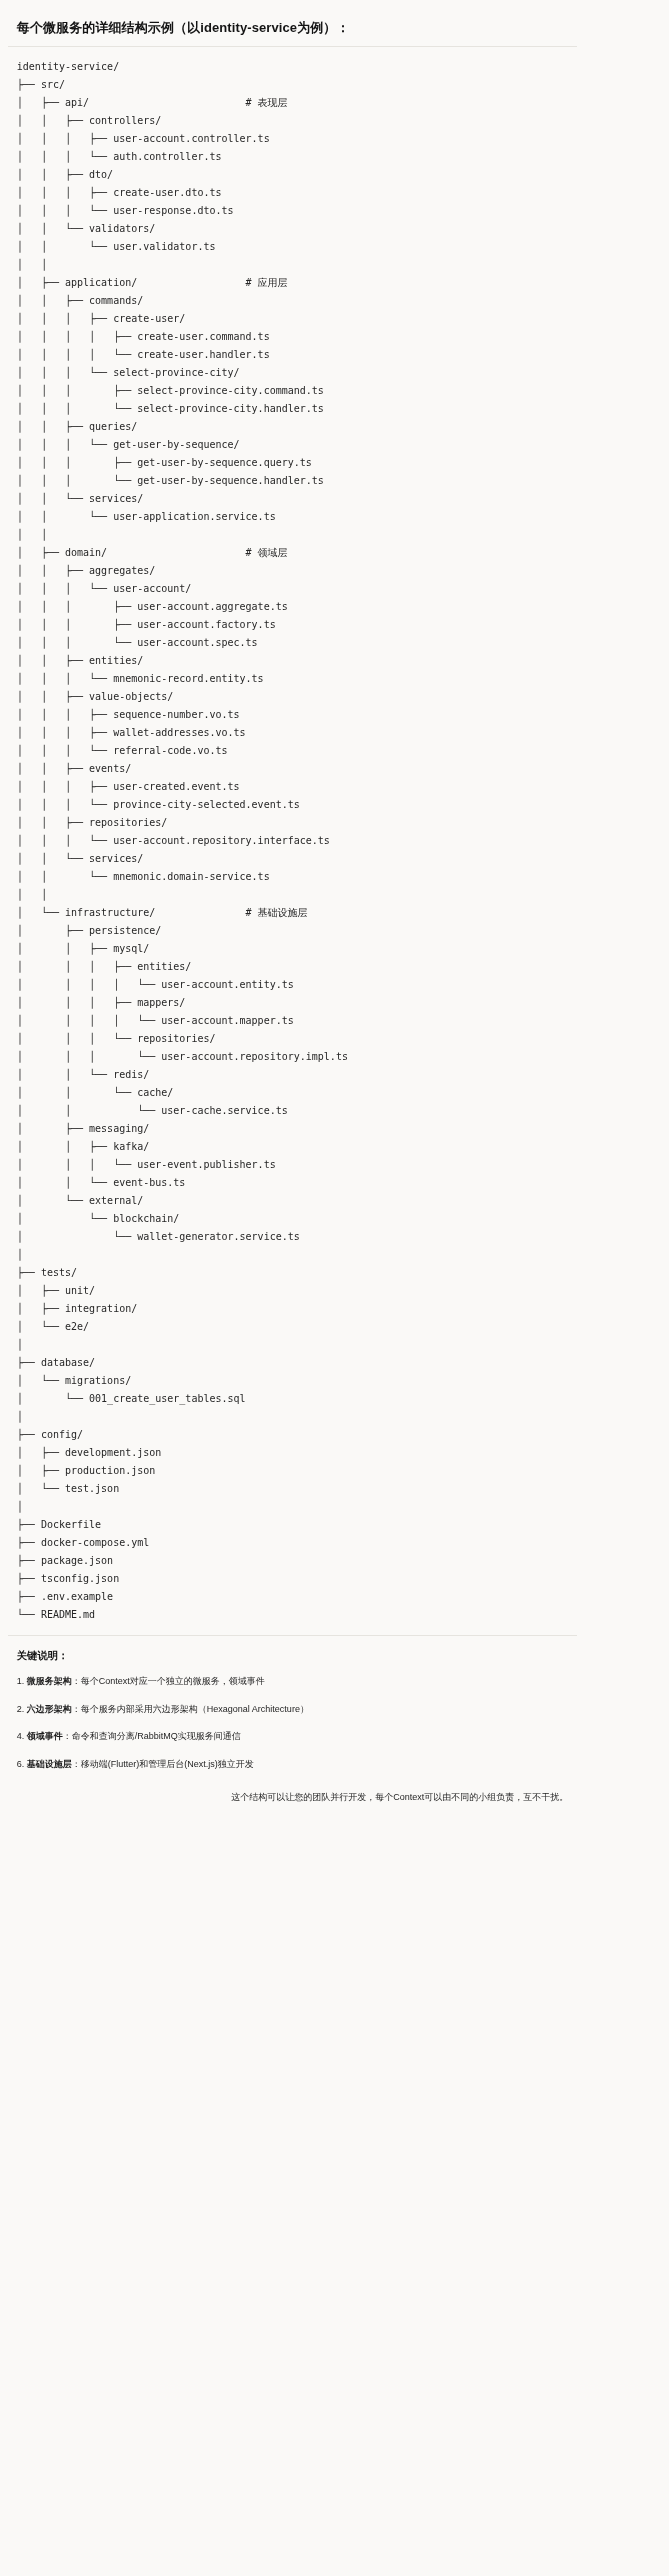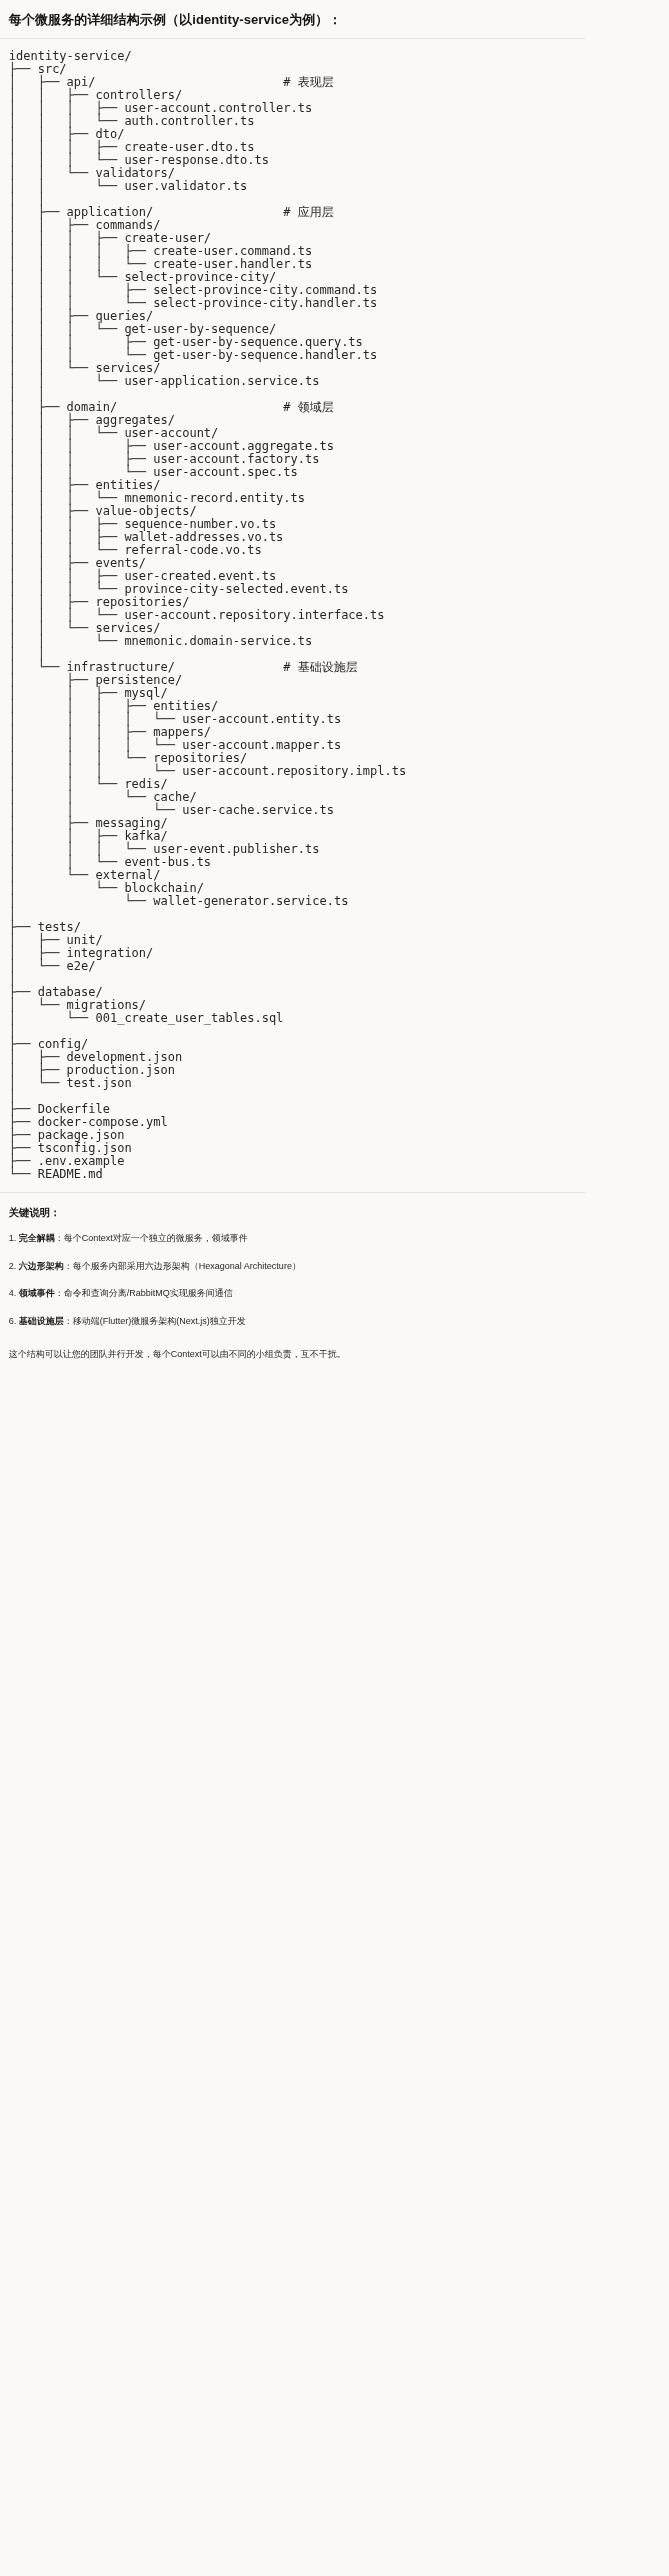--- a/index.html
+++ b/index.html
@@ -10,41 +10,41 @@
   body {
     width: 669px;
     font-family: "Liberation Sans", "DejaVu Sans", sans-serif;
     color: #1a1a1a;
     -webkit-font-smoothing: antialiased;
   }
   .page {
     width: 585px;
     box-sizing: border-box;
     background: #faf9f7;
-    padding: 0;
+    padding: 8px;
   }
   .doc-title {
     font-family: "Liberation Sans", "DejaVu Sans", sans-serif;
     font-weight: 700;
     font-size: 13px;
     line-height: 1.4;
     color: #141414;
     padding: 10.6px 8.8px 9.4px 8.8px;
     margin: 0;
     border-bottom: 0.6px solid #e6e4df;
     letter-spacing: 0.1px;
   }
   .tree-block {
     padding: 11.3px 8.8px 6.3px 8.8px;
   }
   pre.tree {
     margin: 0;
     font-family: "DejaVu Sans Mono", "Liberation Mono", monospace;
-    font-size: 12px;
-    line-height: 13px;
+    font-size: 10px;
+    line-height: 18px;
     color: #262626;
     white-space: pre;
     background: transparent;
     letter-spacing: 0px;
   }
   .notes {
     padding: 3.8px 8.8px 2.5px 8.8px;
     border-top: 0.6px solid #e6e4df;
     margin-top: 3.8px;
   }
@@ -70,20 +70,21 @@
   }
   .note-sep { font-weight: 400; }
   .note-desc { font-weight: 400; }
   .closing {
     font-family: "Liberation Sans", "DejaVu Sans", sans-serif;
     font-size: 9px;
     line-height: 1.55;
     color: #1f1f1f;
     margin: 19px 0 11.3px 0;
     padding-bottom: 6.3px;
+    text-align: right;
   }
 </style>
 </head>
 <body>
 
 <div class="page">
 
   <h1 class="doc-title">每个微服务的详细结构示例（以identity-service为例）：</h1>
 
   <div class="tree-block">
@@ -175,37 +176,37 @@
 ├── .env.example
 └── README.md</pre>
   </div>
 
   <div class="notes">
 
     <div class="notes-heading">关键说明：</div>
 
     <p class="note-item">
       <span class="note-num">1.</span>
-      <span class="note-term">完全解耦</span><span class="note-sep">：</span><span class="note-desc">每个Context对应一个独立的微服务，领域事件</span>
+      <span class="note-term">微服务架构</span><span class="note-sep">：</span><span class="note-desc">每个Context对应一个独立的微服务，领域事件</span>
     </p>
 
     <p class="note-item">
       <span class="note-num">2.</span>
       <span class="note-term">六边形架构</span><span class="note-sep">：</span><span class="note-desc">每个服务内部采用六边形架构（Hexagonal Architecture）</span>
     </p>
 
 
     <p class="note-item">
       <span class="note-num">4.</span>
       <span class="note-term">领域事件</span><span class="note-sep">：</span><span class="note-desc">命令和查询分离/RabbitMQ实现服务间通信</span>
     </p>
 
 
     <p class="note-item">
       <span class="note-num">6.</span>
-      <span class="note-term">基础设施层</span><span class="note-sep">：</span><span class="note-desc">移动端(Flutter)微服务架构(Next.js)独立开发</span>
+      <span class="note-term">基础设施层</span><span class="note-sep">：</span><span class="note-desc">移动端(Flutter)和管理后台(Next.js)独立开发</span>
     </p>
 
     <p class="closing">这个结构可以让您的团队并行开发，每个Context可以由不同的小组负责，互不干扰。</p>
 
   </div>
 </div>
 
 
 </body></html>

